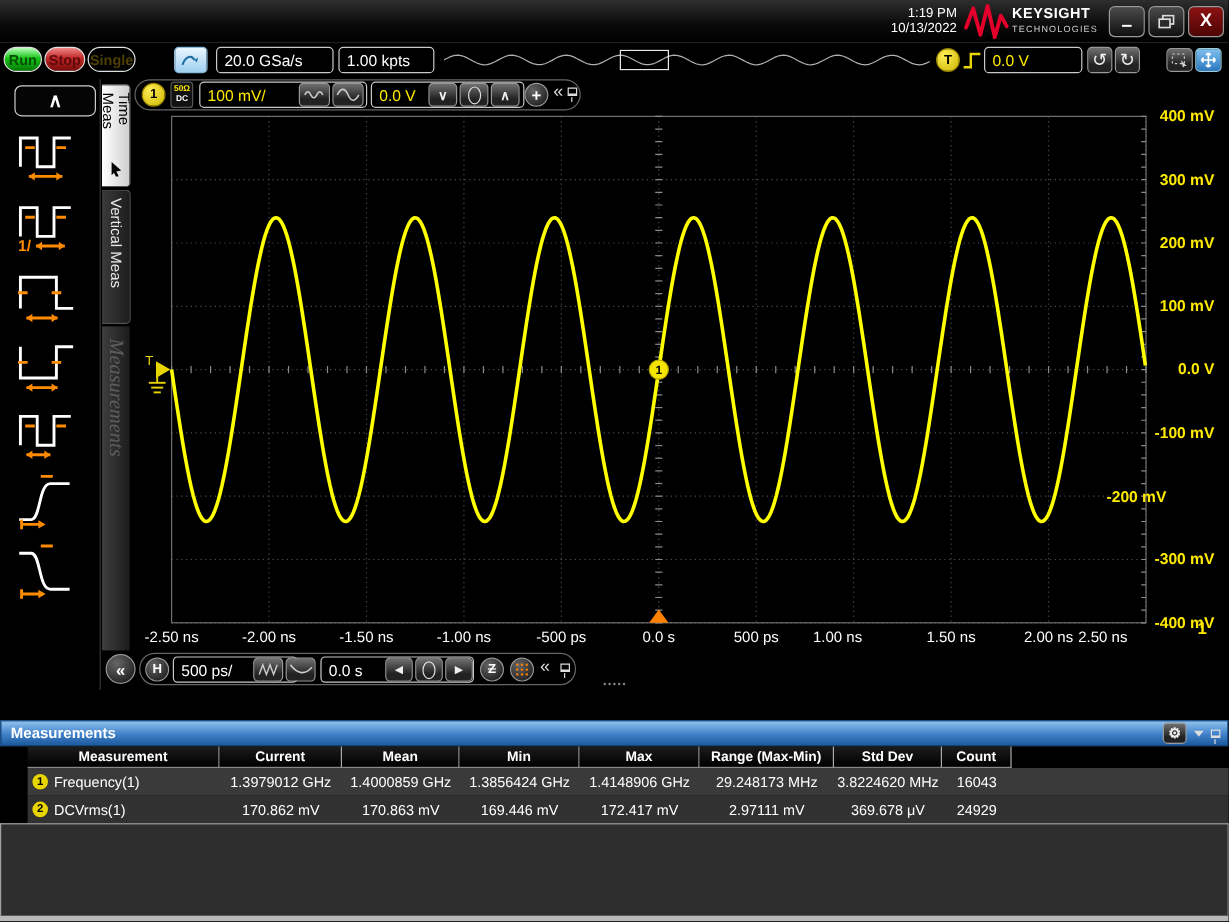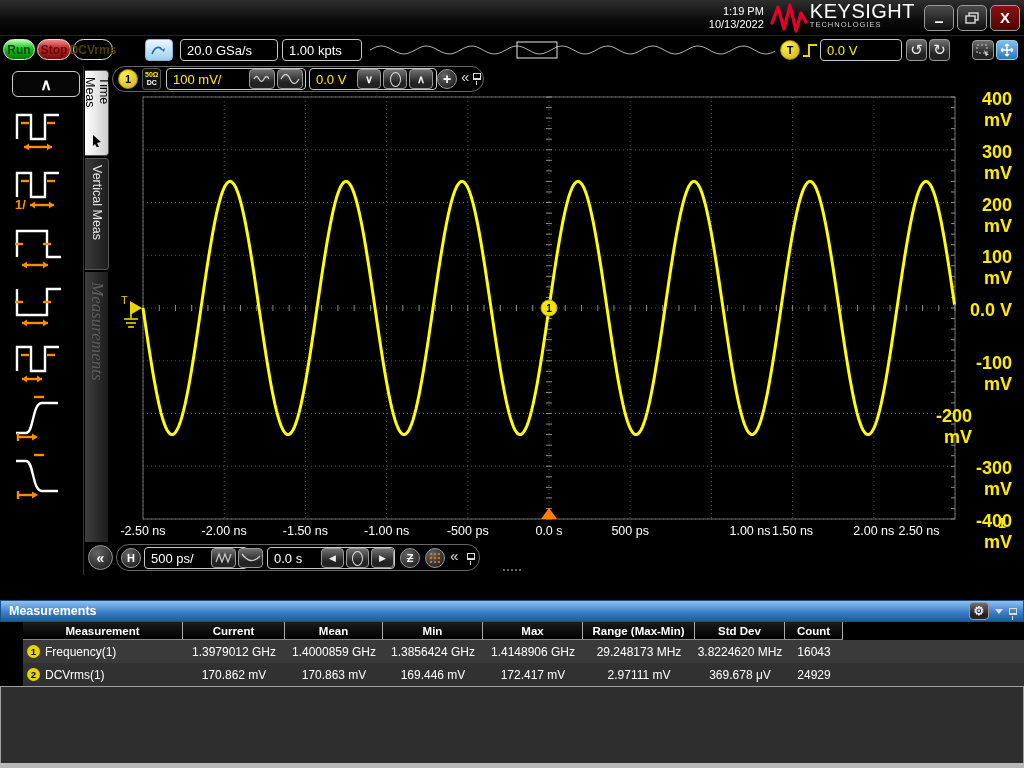--- a/index.html
+++ b/index.html
@@ -7,21 +7,21 @@
   #screen{position:relative;width:1024px;height:768px;background:#000;overflow:hidden;
           font-family:"Liberation Sans",sans-serif;color:#fff;}
   .abs{position:absolute;}
   
   #menubar{left:0;top:0;width:1024px;height:36px;background:linear-gradient(#2e2e2e,#0a0a0a 60%,#000);
            display:flex;align-items:center;border-bottom:1px solid #222;}
   .menu-item{padding:0 8px;font-size:15px;color:#fff;cursor:default;}
   .clock{margin-left:auto;text-align:right;font-size:11px;line-height:13px;color:#fff;width:72px;}
   .brand-block{display:flex;align-items:center;margin:0 6px;}
   .brand-text{line-height:13px;margin-left:2px;}
-  .brand-main{font-size:20px;font-weight:normal;letter-spacing:.5px;color:#fff;}
+  .brand-main{font-size:12px;font-weight:bold;letter-spacing:.5px;color:#fff;}
   .brand-sub{font-size:7.5px;color:#cfcfcf;letter-spacing:1px;}
   .winbtn{width:30px;height:26px;border:1px solid #9a9a9a;border-radius:5px;margin-left:3px;
           background:linear-gradient(#4a4a4a,#101010);display:flex;align-items:center;justify-content:center;}
   .winbtn.close{background:linear-gradient(#8c1111,#4e0505);font-weight:bold;font-size:15px;}
   
   .pill{border-radius:11px;border:1px solid #e0e0e0;font-size:12px;font-weight:bold;
         display:flex;align-items:center;justify-content:center;}
   .pill.run{background:linear-gradient(#b8ffb8,#17c417 45%,#067a06);color:#064d06;}
   .pill.stop{background:linear-gradient(#f08888,#c02626 45%,#7a0c0c);color:#5e0a0a;}
   .pill.single{background:linear-gradient(#f0e08a,#c8a81e 45%,#8a7408;);color:#4e3f04;}
@@ -44,21 +44,21 @@
   .side-icon{position:absolute;left:14px;width:60px;height:54px;}
   .vtab{position:absolute;left:85px;width:24px;writing-mode:vertical-rl;display:flex;align-items:center;
         justify-content:flex-start;font-size:12.5px;border:1px solid #555;border-left:none;
         border-radius:0 4px 4px 0;padding:6px 0;}
   .vtab.active{background:linear-gradient(90deg,#ffffff,#cfcfcf);color:#000;z-index:3;}
   .vtab.inactive{background:linear-gradient(90deg,#3a3a3a,#1d1d1d);color:#e8e8e8;}
   .meas-strip{position:absolute;left:85px;width:23px;background:linear-gradient(90deg,#3e3e3e,#1c1c1c);
               writing-mode:vertical-rl;color:#5d5d5d;font-family:"Liberation Serif",serif;
               font-style:italic;font-size:17px;display:flex;align-items:center;padding-top:10px;}
   
-  .ylabel{position:absolute;width:60px;text-align:right;font-size:18px;font-weight:bold;color:#ffeb00;}
+  .ylabel{position:absolute;width:60px;text-align:right;font-size:13px;font-weight:bold;color:#ffeb00;}
   .xlabel{position:absolute;width:70px;text-align:center;font-size:12.5px;color:#fff;}
   
   #results-header{left:0;top:578px;width:1024px;height:21px;background:linear-gradient(#262626,#141414);
                   border-top:1px solid #3a3a3a;display:flex;align-items:center;font-size:12px;}
   #meas-header{left:0;top:600px;width:1024px;height:22px;
                background:linear-gradient(#8fc3f0,#3f80c8 55%,#1d5a9e);
                border:1px solid #1b4f8c;display:flex;align-items:center;font-size:12.5px;font-weight:bold;}
   .trow{display:flex;width:1024px;font-size:12px;margin-left:23px;}
   .tcell{overflow:hidden;white-space:nowrap;display:flex;align-items:center;justify-content:center;}
   .thead .tcell{height:18px;background:linear-gradient(#1c1c1c,#000);border-right:1px solid #aaa;
@@ -98,21 +98,21 @@
         <rect x="4" y="1" width="9" height="7" fill="none" stroke="#ddd" stroke-width="1.4"></rect>
         <rect x="1" y="4" width="9" height="7" fill="#2a2a2a" stroke="#ddd" stroke-width="1.4"></rect>
       </svg>
     </div>
     <div class="winbtn close" style="margin-right:4px;">X</div>
   </div>
 
   <div class="abs" style="left:0;top:36px;width:1024px;height:28px;background:#000;">
     <div class="abs pill run" style="left:3px;top:3px;width:32px;height:21px;">Run</div>
     <div class="abs pill stop" style="left:37px;top:3px;width:34px;height:21px;">Stop</div>
-    <div class="abs pill single" style="left:73px;top:3px;width:40px;height:21px;">DCVrms</div>
+    <div class="abs pill single" style="left:73px;top:3px;width:40px;height:21px;">Single</div>
     <div class="abs" style="left:145px;top:3px;width:28px;height:22px;background:linear-gradient(#eaf6ff,#9fd0f0);border:1px solid #88b8d8;border-radius:4px;display:flex;align-items:center;justify-content:center;">
       <svg width="18" height="14" viewBox="0 0 18 14">
           <path d="M2,11 C5,3 10,3 12,7" fill="none" stroke="#1a6aa0" stroke-width="1.6"></path>
           <path d="M12,7 l3,-2 -1,4 z" fill="#1a6aa0"></path>
         </svg>
     </div>
     <div class="abs field" style="left:180px;top:3px;width:98px;height:22px;">20.0 GSa/s</div>
     <div class="abs field" style="left:282px;top:3px;width:80px;height:22px;">1.00 kpts</div>
 
     <svg class="abs" style="left:370px;top:5px;" width="405" height="18" viewBox="0 0 405 18">
@@ -429,21 +429,21 @@
       <div class="ylabel" style="left: 912px; top: 405.5px;">-200 mV</div>
       <div class="ylabel" style="left: 952px; top: 458.25px;">-300 mV</div>
       <div class="ylabel" style="left: 952px; top: 511px;">-400 mV</div>
       <div class="xlabel" style="left: 108px; top: 524px;">-2.50 ns</div>
       <div class="xlabel" style="left: 189.2px; top: 524px;">-2.00 ns</div>
       <div class="xlabel" style="left: 270.4px; top: 524px;">-1.50 ns</div>
       <div class="xlabel" style="left: 351.6px; top: 524px;">-1.00 ns</div>
       <div class="xlabel" style="left: 432.8px; top: 524px;">-500 ps</div>
       <div class="xlabel" style="left: 514px; top: 524px;">0.0 s</div>
       <div class="xlabel" style="left: 595.2px; top: 524px;">500 ps</div>
-      <div class="xlabel" style="left: 715px; top: 524px;">1.00 ns</div>
+      <div class="xlabel" style="left: 663px; top: 524px;">1.00 ns</div>
       <div class="xlabel" style="left: 757.6px; top: 524px;">1.50 ns</div>
       <div class="xlabel" style="left: 838.8px; top: 524px;">2.00 ns</div>
       <div class="xlabel" style="left: 884px; top: 524px;">2.50 ns</div>
     </div>
   <div class="abs" style="left:998px;top:515px;color:#ffeb00;font-size:14px;font-weight:bold;">1</div>
 
   <div class="abs circ" style="left:88px;top:545px;width:25px;height:25px;font-size:14px;">
       <span>«</span>
     </div>
   <div class="abs" style="left:116px;top:544px;width:364px;height:27px;border:1px solid #666;border-radius:13px;background:#000;">

